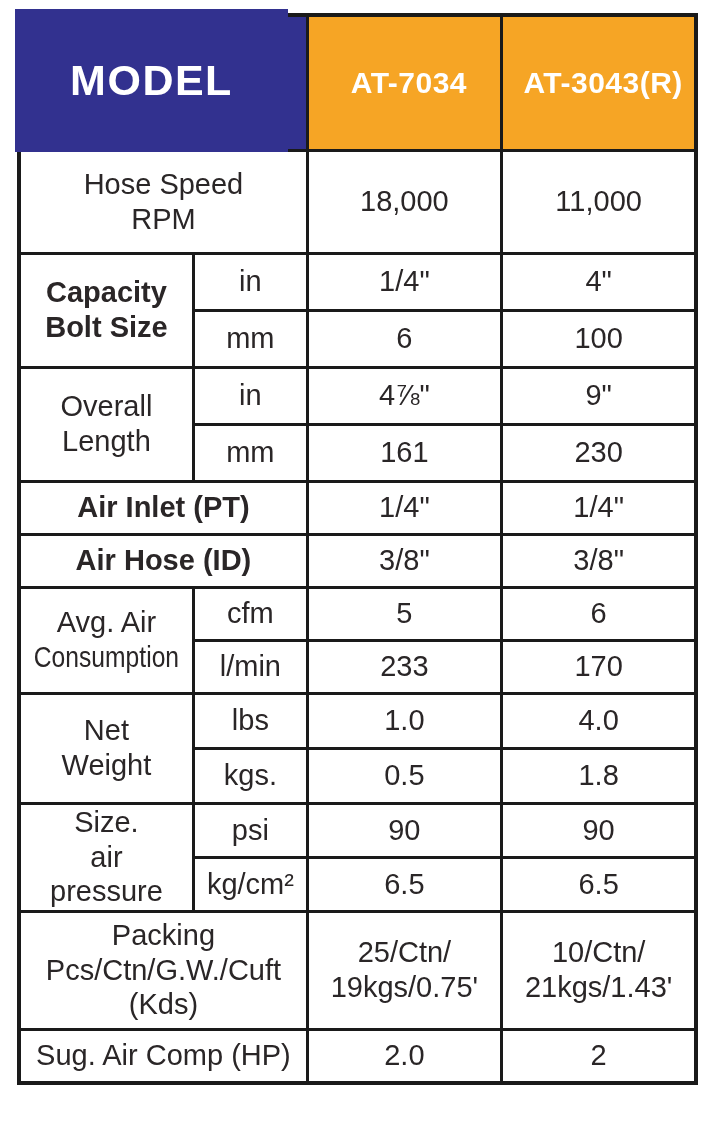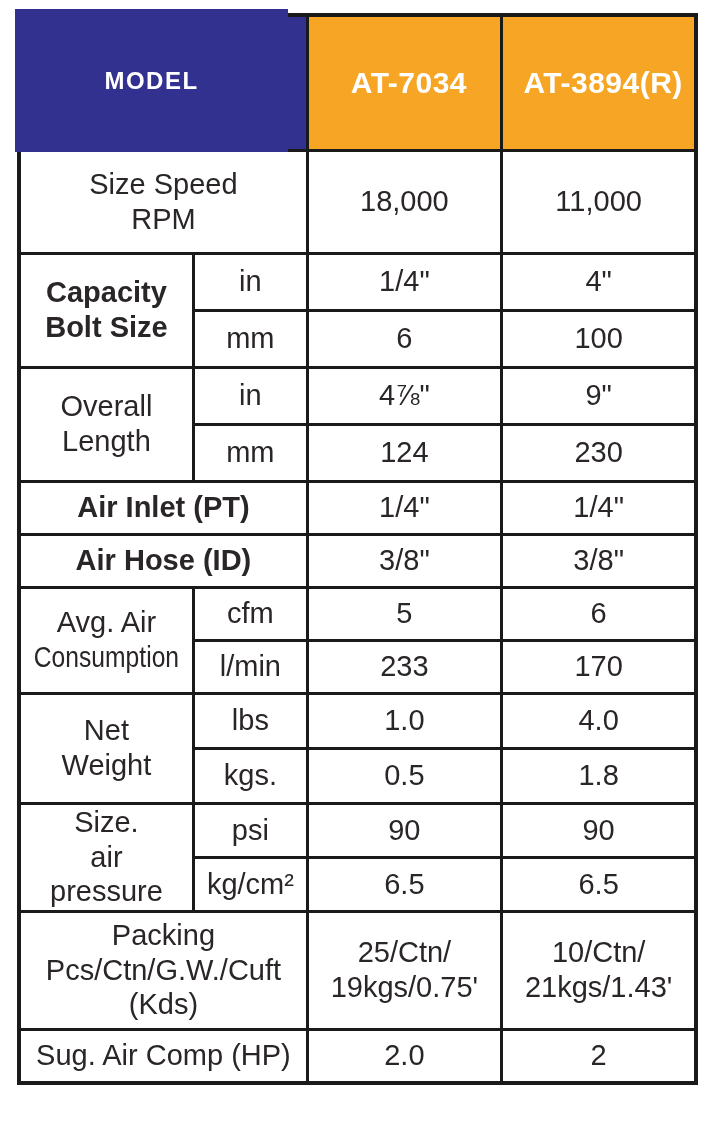--- a/index.html
+++ b/index.html
@@ -54,46 +54,46 @@
   tr.r-nw   { height:55px; }
   tr.r-wp   { height:54px; }
   tr.r-pack { height:118px; }
   tr.r-sug  { height:54px; }
   .model-overlay {
     position:absolute; left:15px; top:9px;
     width:273px; height:143px;
     background:#32318f;
     color:#ffffff;
     display:flex; align-items:center; justify-content:center;
-    font-size:24px; font-weight:bold; letter-spacing:1.5px;
+    font-size:43px; font-weight:bold; letter-spacing:1.5px;
     z-index:2;
   }
 </style>
 </head>
 <body>
 
 <div class="model-overlay">MODEL</div>
 
 <table class="spec">
   <colgroup>
     <col style="width:149px">
       <col style="width:114px">
     <col style="width:194px">
       <col style="width:195px">
   </colgroup>
 
   <tbody>
       <tr class="r-head">
     <th class="blue" colspan="2"></th>
     <th class="orange">AT-7034</th>
-    <th class="orange">AT-3894(R)</th>
+    <th class="orange">AT-3043(R)</th>
   </tr>
 
   <tr class="r-free">
-    <td class="pre" colspan="2">Size Speed
+    <td class="pre" colspan="2">Hose Speed
 RPM</td>
     <td>18,000</td>
     <td>11,000</td>
   </tr>
 
   <tr class="r-cap">
     <td class="pre left p12" rowspan="2">Capacity
 Bolt Size</td>
     <td>in</td>
     <td>1/4"</td>
@@ -107,21 +107,21 @@
 
   <tr class="r-ov">
     <td class="pre left p22" rowspan="2">Overall
 Length</td>
     <td>in</td>
     <td>4⅞"</td>
     <td>9"</td>
   </tr>
   <tr class="r-ov">
     <td>mm</td>
-    <td>124</td>
+    <td>161</td>
     <td>230</td>
   </tr>
 
   <tr class="r-in">
     <td class="left p12" colspan="2">Air Inlet (PT)</td>
     <td>1/4"</td>
     <td>1/4"</td>
   </tr>
 
   <tr class="r-in">

